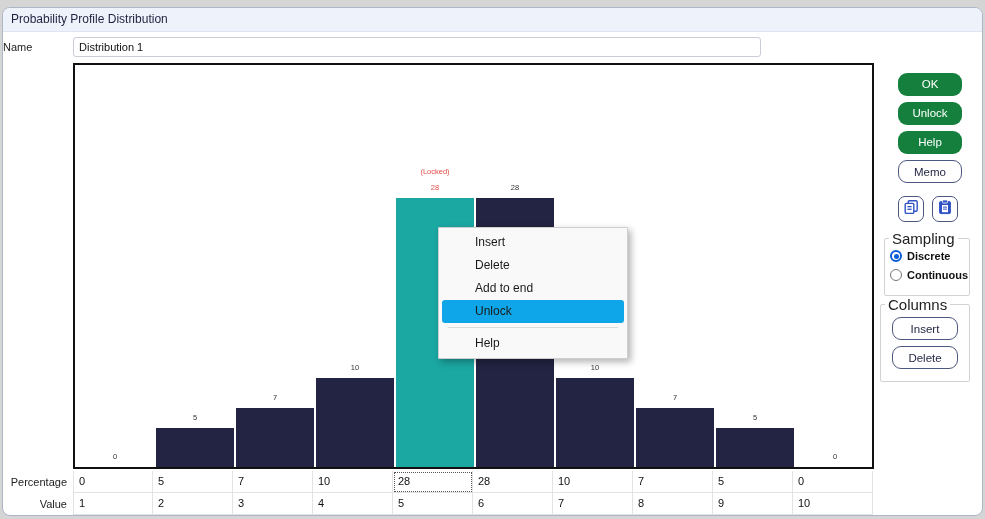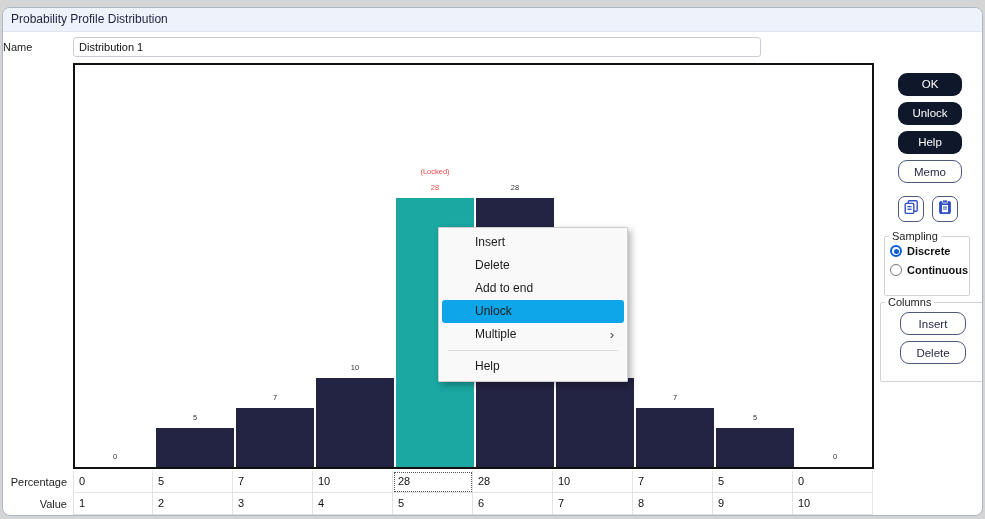--- a/index.html
+++ b/index.html
@@ -41,30 +41,30 @@
                   border:1px solid #cfcfcf; box-shadow:3px 3px 7px rgba(0,0,0,.30); padding:3px 0;
                   z-index:30; border-radius:1px; }
   .menu-item { position:relative; height:23px; line-height:23px; font-size:12px; color:#1a1a1a;
                padding-left:33px; margin:0 3px; border-radius:3px; }
   .menu-item.highlighted { background:#0ea5e9; }
   .menu-arrow { position:absolute; right:10px; top:0; font-size:13px; color:#444; }
   .menu-sep { height:1px; background:#dcdcdc; margin:4px 9px; }
 
   
   .btn { position:absolute; left:895px; width:64px; height:23px; border-radius:9px; border:none;
-         background:#0f172a; color:#fff; font-size:11.5px; font-family:"Liberation Sans",sans-serif;
+         background:#15803d; color:#fff; font-size:11.5px; font-family:"Liberation Sans",sans-serif;
          text-align:center; line-height:23px; cursor:default; }
   .btn.light { background:#fff; border:1.5px solid #4d5880; color:#1f2340; line-height:20px; }
   .icon-btn { position:absolute; width:26px; height:26px; border:1.5px solid #4d5880; border-radius:7px;
               background:#fff; display:flex; align-items:center; justify-content:center; }
 
   fieldset { position:absolute; border:1px solid #d2d2d2; border-radius:2px; background:#fff; }
-  fieldset legend { font-size:11px; color:#222; margin-left:4px; padding:0 3px; }
+  fieldset legend { font-size:15px; color:#222; margin-left:4px; padding:0 3px; }
   #sampling-group { left:881px; top:222px; width:86px; height:66px; }
-  #columns-group  { left:877px; top:288px; width:106px; height:86px; }
+  #columns-group  { left:877px; top:288px; width:90px; height:86px; }
   .radio-row { position:relative; height:19px; padding-left:22px; font-size:11px; color:#111; line-height:19px;font-weight:bold; }
   .radio { position:absolute; left:5px; top:3px; width:12px; height:12px; border-radius:50%;
            border:1px solid #777; background:#fff; }
   .radio.on { border:2px solid #0b5cd5; }
   .radio.on::after { content:""; position:absolute; left:1.5px; top:1.5px; width:5px; height:5px;
                      border-radius:50%; background:#0b5cd5; }
   .group-btn { display:block; width:66px; height:23px; margin:4px auto 6px auto; background:#fff;
                border:1.5px solid #4d5880; border-radius:9px; color:#1f2340; font-size:11.5px;
                font-family:"Liberation Sans",sans-serif; line-height:20px; text-align:center; }
 </style>
@@ -130,21 +130,20 @@
           <div class="tcell" style="left: 640px;">9</div>
           <div class="tcell" style="left: 720px;">10</div>
         </div>
       </div>
 
     <div id="context-menu">
         <div class="menu-item">Insert</div>
         <div class="menu-item">Delete</div>
         <div class="menu-item">Add to end</div>
         <div class="menu-item highlighted">Unlock</div>
-        <div class="menu-item">Multiple<span class="menu-arrow">›</span></div>
         <div class="menu-sep"></div>
         <div class="menu-item">Help</div>
       </div>
 
     <button class="btn" style="top:65px">OK</button>
     <button class="btn" style="top:94px">Unlock</button>
     <button class="btn" style="top:123px">Help</button>
     <button class="btn light" style="top:152px">Memo</button>
 
     <div class="icon-btn" style="left:895px; top:188px">

